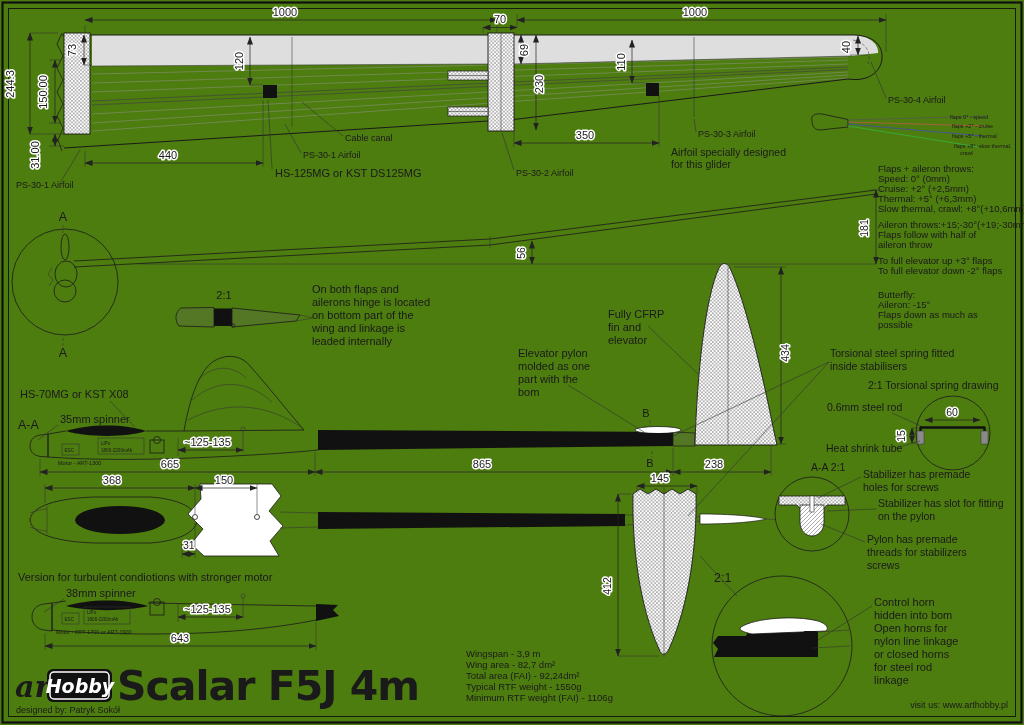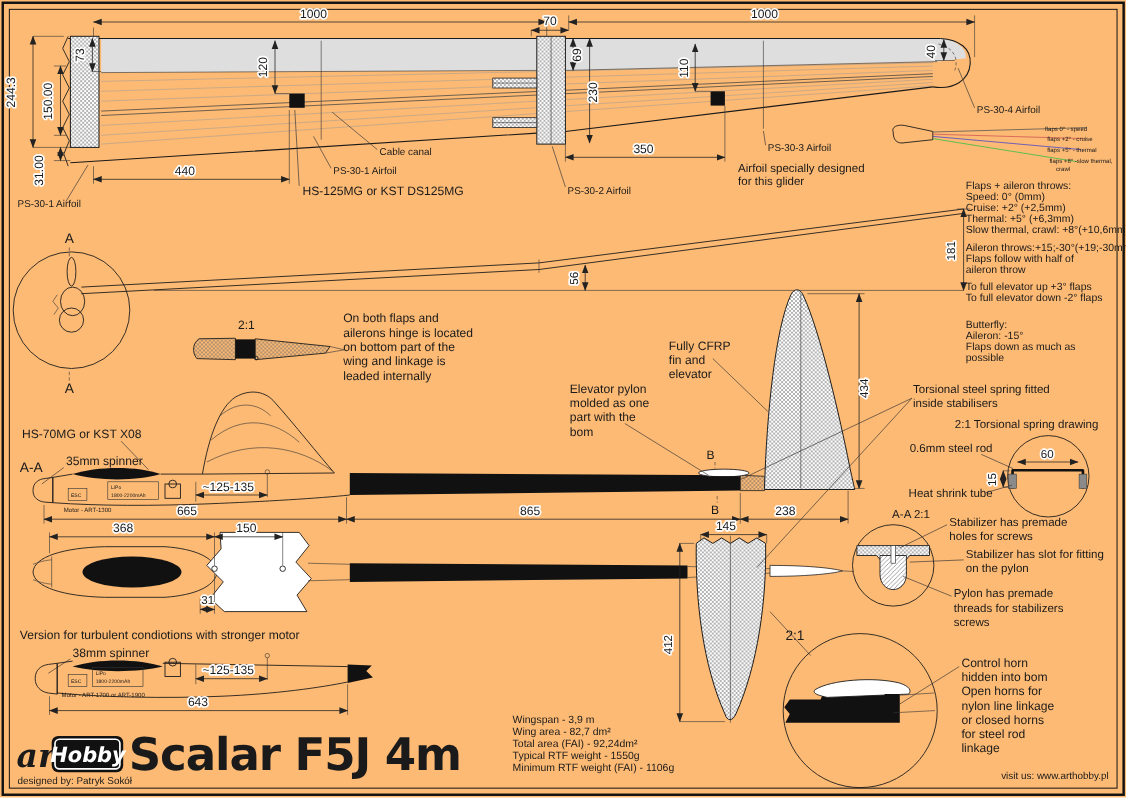--- a/index.html
+++ b/index.html
@@ -1,16 +1,16 @@
 <!DOCTYPE html>
 <html><head>
 <meta charset="utf-8">
 <style>
   html,body{margin:0;padding:0;background:#fff;}
-  #stage{width:1024px;height:725px;position:relative;background:#fdba74;}
+  #stage{width:1024px;height:725px;position:relative;background:#4d7c0f;}
   svg{display:block;}
   .t{font-family:"Liberation Sans",sans-serif;fill:#1a1a1a;}
   .s45{font-size:4.6px}.s55{font-size:5.5px}.s9{font-size:9px}.s95{font-size:9.5px}
   .s10{font-size:10.5px}.s11{font-size:11px}.s12{font-size:12.5px}
   .logoart{font-family:"DejaVu Serif",serif;font-style:italic;font-weight:bold;font-size:30px;}
   .logohobby{font-family:"DejaVu Sans",sans-serif;font-style:italic;font-weight:bold;font-size:19px;fill:#fff;}
   .logotitle{font-family:"DejaVu Sans",sans-serif;font-weight:bold;font-size:41px;letter-spacing:-1px;}
   .mid{text-anchor:middle}.end{text-anchor:end}
   .halo{paint-order:stroke;stroke:#fff;stroke-width:3px;stroke-linejoin:round;}
   .out{stroke:#1a1a1a;stroke-width:1;fill:none}

